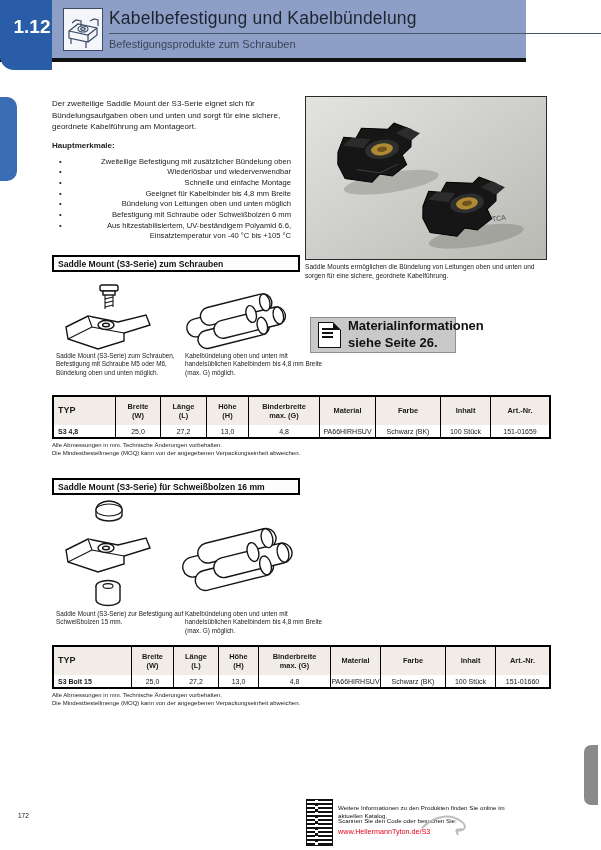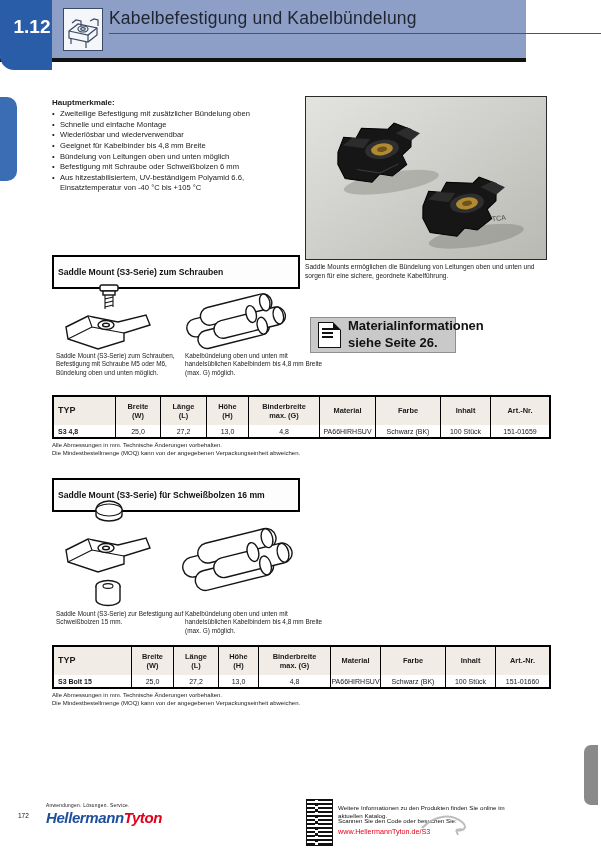--- a/index.html
+++ b/index.html
@@ -13,28 +13,28 @@
   .band .title{position:absolute;left:109px;top:8px;width:480px;font-size:17.5px;color:#1e2430;letter-spacing:.2px;}
   .title-rule{position:absolute;left:109px;top:33px;width:492px;height:1px;background:#4a5469;}
   .band .subtitle{position:absolute;left:109px;top:38px;font-size:11px;color:#3c4456;}
   
   .left-tab{position:absolute;left:0;top:97px;width:17px;height:84px;background:#3a6db3;border-radius:0 10px 10px 0;}
   
   .intro{position:absolute;left:52px;top:98px;width:246px;}
   .intro-heading{font-size:10px;font-weight:bold;color:#14213d;margin-bottom:6px;line-height:1.25;}
   .intro-para{font-size:8px;line-height:1.45;color:#1a1a1a;margin-bottom:8px;}
   .feat-title{font-size:8px;font-weight:bold;margin-bottom:2px;}
-  ul.features{margin:0;padding:0;list-style:none;}
+  ul.features{margin:7px;padding:0;list-style:none;text-align:right;}
   ul.features li{font-size:7.6px;line-height:1.4;padding-left:8px;position:relative;}
   ul.features li::before{content:"•";position:absolute;left:0;top:0;}
   
   .photo{position:absolute;left:305px;top:96px;width:242px;height:164px;border:1px solid #2a2a2a;box-sizing:border-box;}
   .photo-caption{position:absolute;left:305px;top:263px;width:242px;font-size:6.6px;line-height:1.35;color:#222;}
   
-  .secbar{position:absolute;left:52px;width:248px;height:34px;background:#fdfdfd;border:2px solid #000;
+  .secbar{position:absolute;left:52px;width:248px;height:17px;background:#fdfdfd;border:2px solid #000;
           box-sizing:border-box;display:flex;align-items:center;padding-left:4px;
           font-size:8.6px;font-weight:bold;color:#111;}
   
   .drawing{position:absolute;}
   .draw-caption{position:absolute;width:138px;font-size:6.4px;line-height:1.3;color:#222;}
   
   .infobox{position:absolute;left:310px;top:317px;width:146px;height:36px;background:#c9c9c9;border:1px solid #8f8f8f;
            box-sizing:border-box;display:flex;align-items:center;}
   .doc-icon{width:21px;height:24px;background:#fff;border:1.5px solid #111;margin-left:7px;position:relative;flex:0 0 auto;}
   .doc-icon::before{content:"";position:absolute;left:3px;top:5px;width:11px;height:1.5px;background:#111;box-shadow:0 4px 0 #111,0 8px 0 #111;}
@@ -83,32 +83,34 @@
           <path d="M8 14 L12 11 L17 12 L17 17"></path>
           <path d="M26 12 L30 10 L34 11 L34 17"></path>
           <ellipse cx="19" cy="20" rx="5" ry="3"></ellipse>
           <ellipse cx="19" cy="20" rx="2.2" ry="1.3"></ellipse>
           <path d="M7 29 L7 35 M22 33 L22 39"></path>
         </g>
       </svg>
     </div>
     <div class="title">Kabelbefestigung und Kabelbündelung</div>
     <div class="title-rule"></div>
+    <div class="subtitle">Befestigungsprodukte zum Schrauben</div>
   </div>
   <div class="secnum">
     <span>1.12</span>
   </div>
   <div class="left-tab"></div>
 
   <div class="intro">
+    <div class="intro-para">Der zweiteilige Saddle Mount der S3-Serie eignet sich für Bündelungsaufgaben oben und unten und sorgt für eine sichere, geordnete Kabelführung am Montageort.</div>
     <div class="feat-title">Hauptmerkmale:</div>
     <ul class="features">
       <li>Zweiteilige Befestigung mit zusätzlicher Bündelung oben</li>
+      <li>Wiederlösbar und wiederverwendbar</li>
       <li>Schnelle und einfache Montage</li>
-      <li>Wiederlösbar und wiederverwendbar</li>
       <li>Geeignet für Kabelbinder bis 4,8 mm Breite</li>
       <li>Bündelung von Leitungen oben und unten möglich</li>
       <li>Befestigung mit Schraube oder Schweißbolzen 6 mm</li>
       <li>Aus hitzestabilisiertem, UV-beständigem Polyamid 6.6, Einsatztemperatur von -40 °C bis +105 °C</li>
     </ul>
   </div>
 
   <div class="photo">
     <svg width="240" height="162" viewBox="0 0 240 162">
       <defs>
@@ -316,26 +318,20 @@
       <div class="td">PA66HIRHSUV</div>
       <div class="td">Schwarz (BK)</div>
       <div class="td">100 Stück</div>
       <div class="td">151-01660</div>
     </div>
   </div>
   <div class="footnote" style="top:692px">Alle Abmessungen in mm. Technische Änderungen vorbehalten.</div>
   <div class="footnote" style="top:700px">Die Mindestbestellmenge (MOQ) kann von der angegebenen Verpackungseinheit abweichen.</div>
 
   <div class="pagenum">172</div>
-  <div class="logo">
-    <div class="tag">Anwendungen. Lösungen. Service.</div>
-    <div class="word">
-      <span class="p1">Hellermann</span><span class="p2">Tyton</span>
-    </div>
-  </div>
   <div class="qr"></div>
   <div class="f-line1">Weitere Informationen zu den Produkten finden Sie online im aktuellen Katalog.</div>
   <div class="f-line2">Scannen Sie den Code oder besuchen Sie:</div>
   <a class="f-link" href="#">www.HellermannTyton.de/S3</a>
   <div class="swoosh">
     <svg width="60" height="24" viewBox="0 0 60 24">
       <path d="M4 16 C18 2, 34 2, 44 10 C50 15, 46 20, 38 18 M38 18 l6 -1 m-6 1 l2 5" fill="none" stroke="#bdbdbd" stroke-width="2"></path>
     </svg>
   </div>
   <div class="right-tab"></div>

